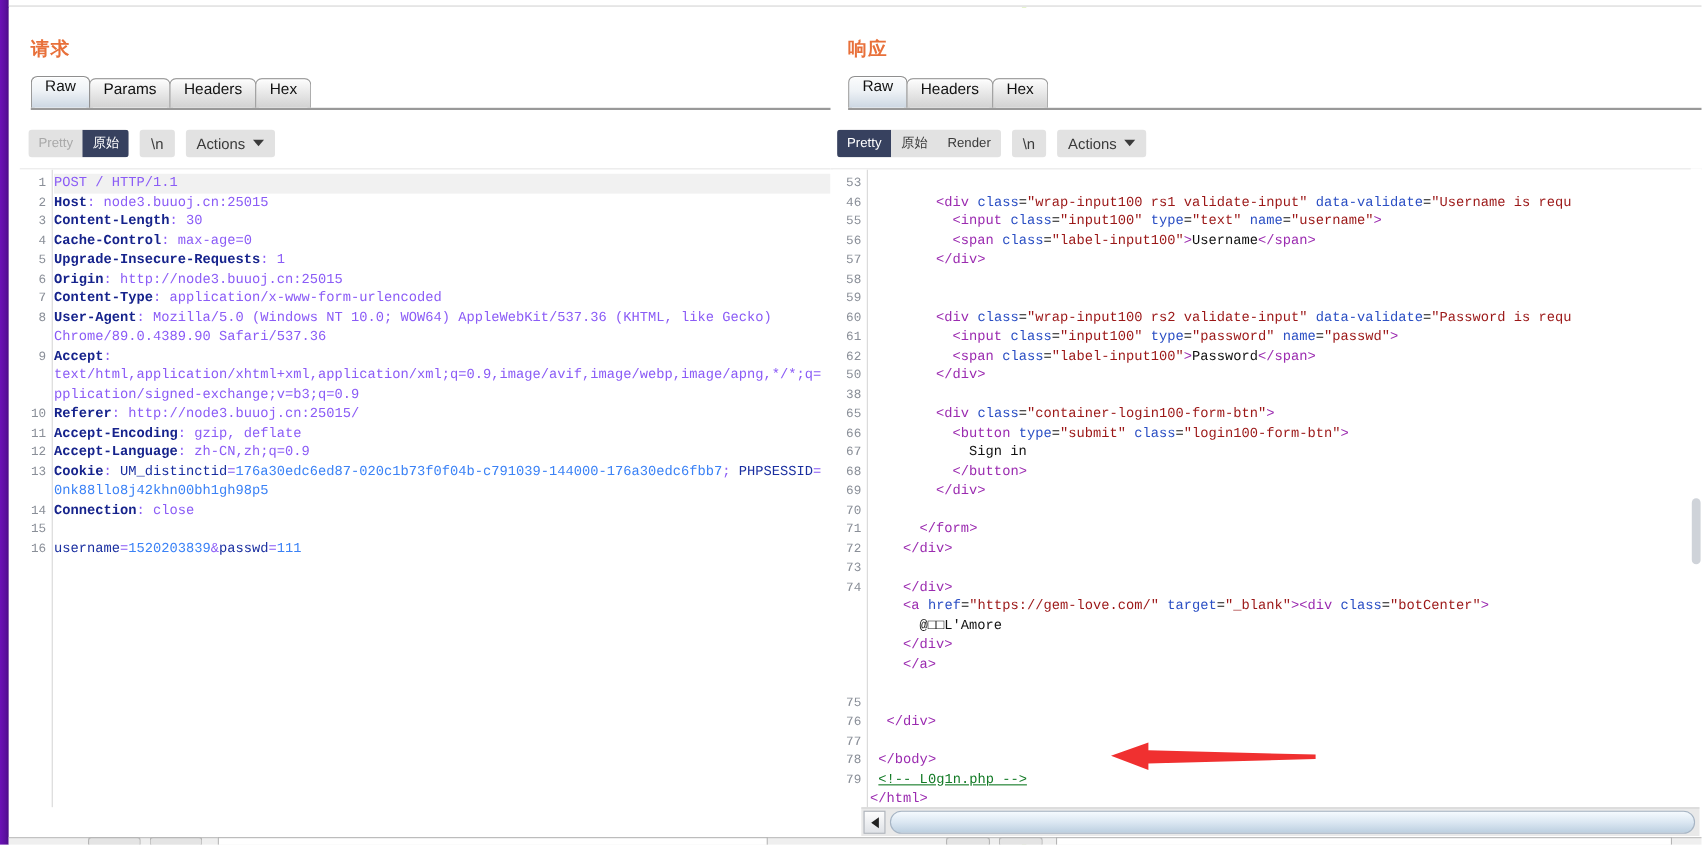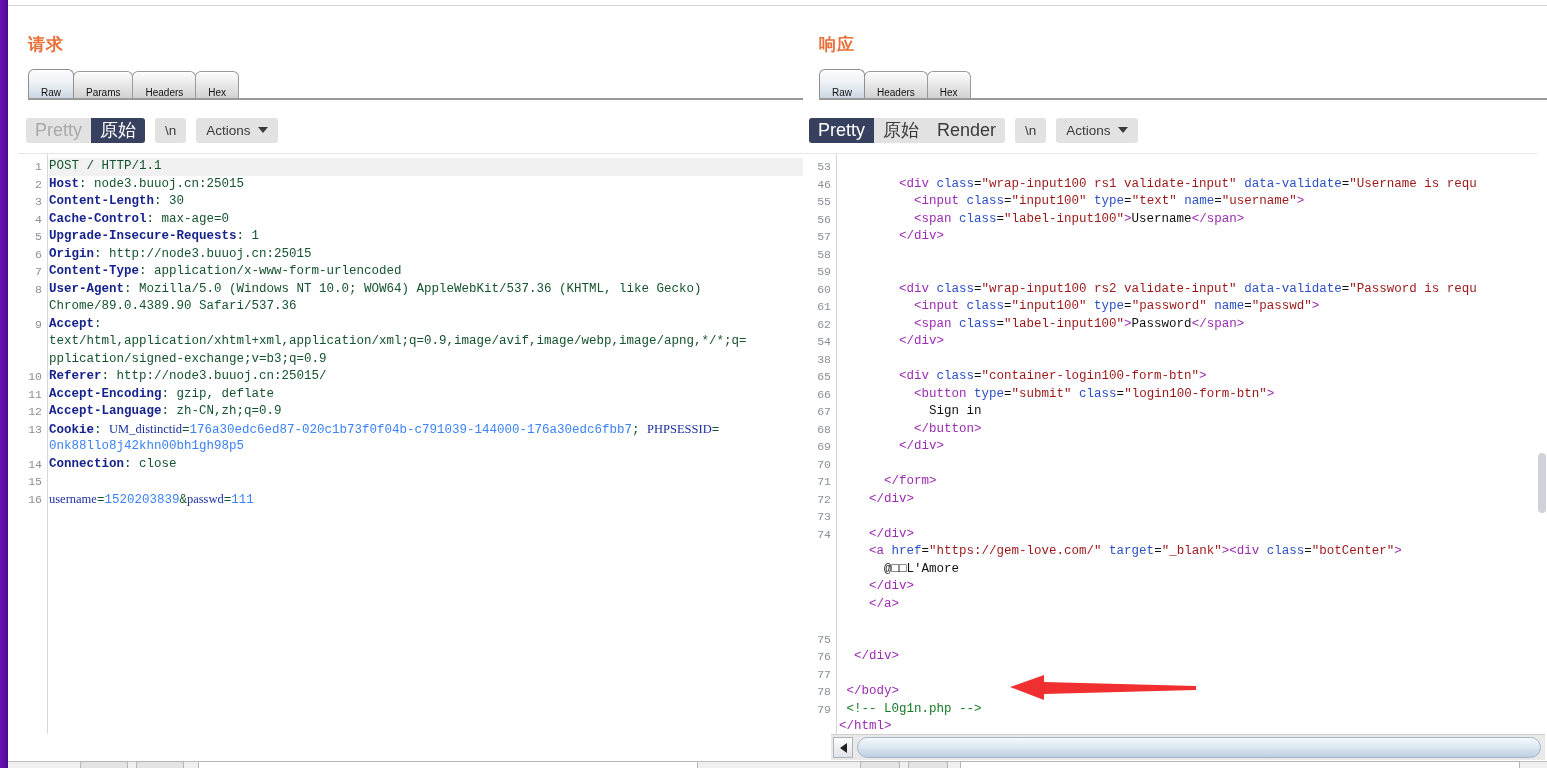--- a/index.html
+++ b/index.html
@@ -31,21 +31,21 @@
   }
 
   
   .pane {
     position: absolute;
     top: 7px;
     bottom: 0;
     background: #ffffff;
   }
   .pane-request { left: 8px; width: 925px; border-right: 4px solid #84cc16; }
-  .pane-response { left: 803px; right: 0; }
+  .pane-response { left: 755px; right: 0; }
 
   .pane-title {
     position: absolute;
     left: 20px; top: 26px;
     font-size: 17px; font-weight: bold;
     color: #e8703a;
     letter-spacing: 1px;
   }
   .pane-response .pane-title { left: 16px; }
 
@@ -75,22 +75,22 @@
     align-items: flex-end;
     border-bottom: 2px solid #999;
   }
   .pane-request .tabstrip { left: 20px; right: 0; }
   .pane-response .tabstrip { left: 16px; right: 0; }
 
   .tab {
     position: relative;
     height: 27px;
     padding: 0 12px;
-    display: flex; align-items: flex-end;
-    font-size: 10px; color: #111;
+    display: flex; align-items: flex-start;
+    font-size: 14px; color: #111;
     border: 1px solid #9a9a9a;
     border-bottom: none;
     border-top-left-radius: 6px;
     border-top-right-radius: 6px;
     margin-right: -1px;
     background: linear-gradient(180deg,#fdfdfd 0%, #e3e3e3 60%, #d2d2d2 100%);
     box-shadow: inset 0 1px 0 #ffffff;
   }
   .tab.active {
     height: 29px;
@@ -113,21 +113,21 @@
   .seg {
     display: flex; align-items: stretch;
     background: #e2e2e2;
     border-radius: 3px;
     overflow: hidden;
     height: 25px;
   }
   .seg > div {
     display: flex; align-items: center;
     padding: 0 9px;
-    font-size: 18px;
+    font-size: 12px;
     color: #3a3a3a;
   }
   .seg > div.on { background: #37415f; color: #ffffff; }
   .seg > div.dim { color: #a9a9a9; }
 
   .btn {
     height: 25px;
     background: #e2e2e2;
     border-radius: 3px;
     display: flex; align-items: center;
@@ -177,28 +177,28 @@
     white-space: pre;
     color: #111;
     overflow: hidden;
   }
   .pane-response .code { left: 36px; }
   .code .row { height: 17.5px; }
   .code .row.hl { background: #f1f1f1; }
 
   
   .k-hdr  { color: #16238c; font-weight: bold; }
-  .k-val  { color: #14532d; }
+  .k-val  { color: #8b5cf6; }
   .k-red  { color: #3b82f6; }
-  .k-blue { color: #1a2fa0; font-family: Liberation Serif, serif; }
+  .k-blue { color: #1a2fa0; }
   .k-tag  { color: #9b2bb0; }
   .k-attr { color: #2b4fc4; }
   .k-str  { color: #9b1717; }
   .k-txt  { color: #111111; }
-  .k-cmt  { color: #127a25; }
+  .k-cmt  { color: #127a25; text-decoration: underline; }
 
   
   .vscroll {
     position: absolute; top: 146px; bottom: 34px;
     width: 17px;
     background: linear-gradient(90deg,#f4f4f4,#e9eaec);
     border: 1px solid #b8bcc4;
   }
   .pane-request .vscroll { right: 0px; }
   .vscroll .arrow {
@@ -412,21 +412,21 @@
           <div class="ln">53</div>
           <div class="ln">46</div>
           <div class="ln">55</div>
           <div class="ln">56</div>
           <div class="ln">57</div>
           <div class="ln">58</div>
           <div class="ln">59</div>
           <div class="ln">60</div>
           <div class="ln">61</div>
           <div class="ln">62</div>
-          <div class="ln">54</div>
+          <div class="ln">50</div>
           <div class="ln">38</div>
           <div class="ln">65</div>
           <div class="ln">66</div>
           <div class="ln">67</div>
           <div class="ln">68</div>
           <div class="ln">69</div>
           <div class="ln">70</div>
           <div class="ln">71</div>
           <div class="ln">72</div>
           <div class="ln">73</div>

